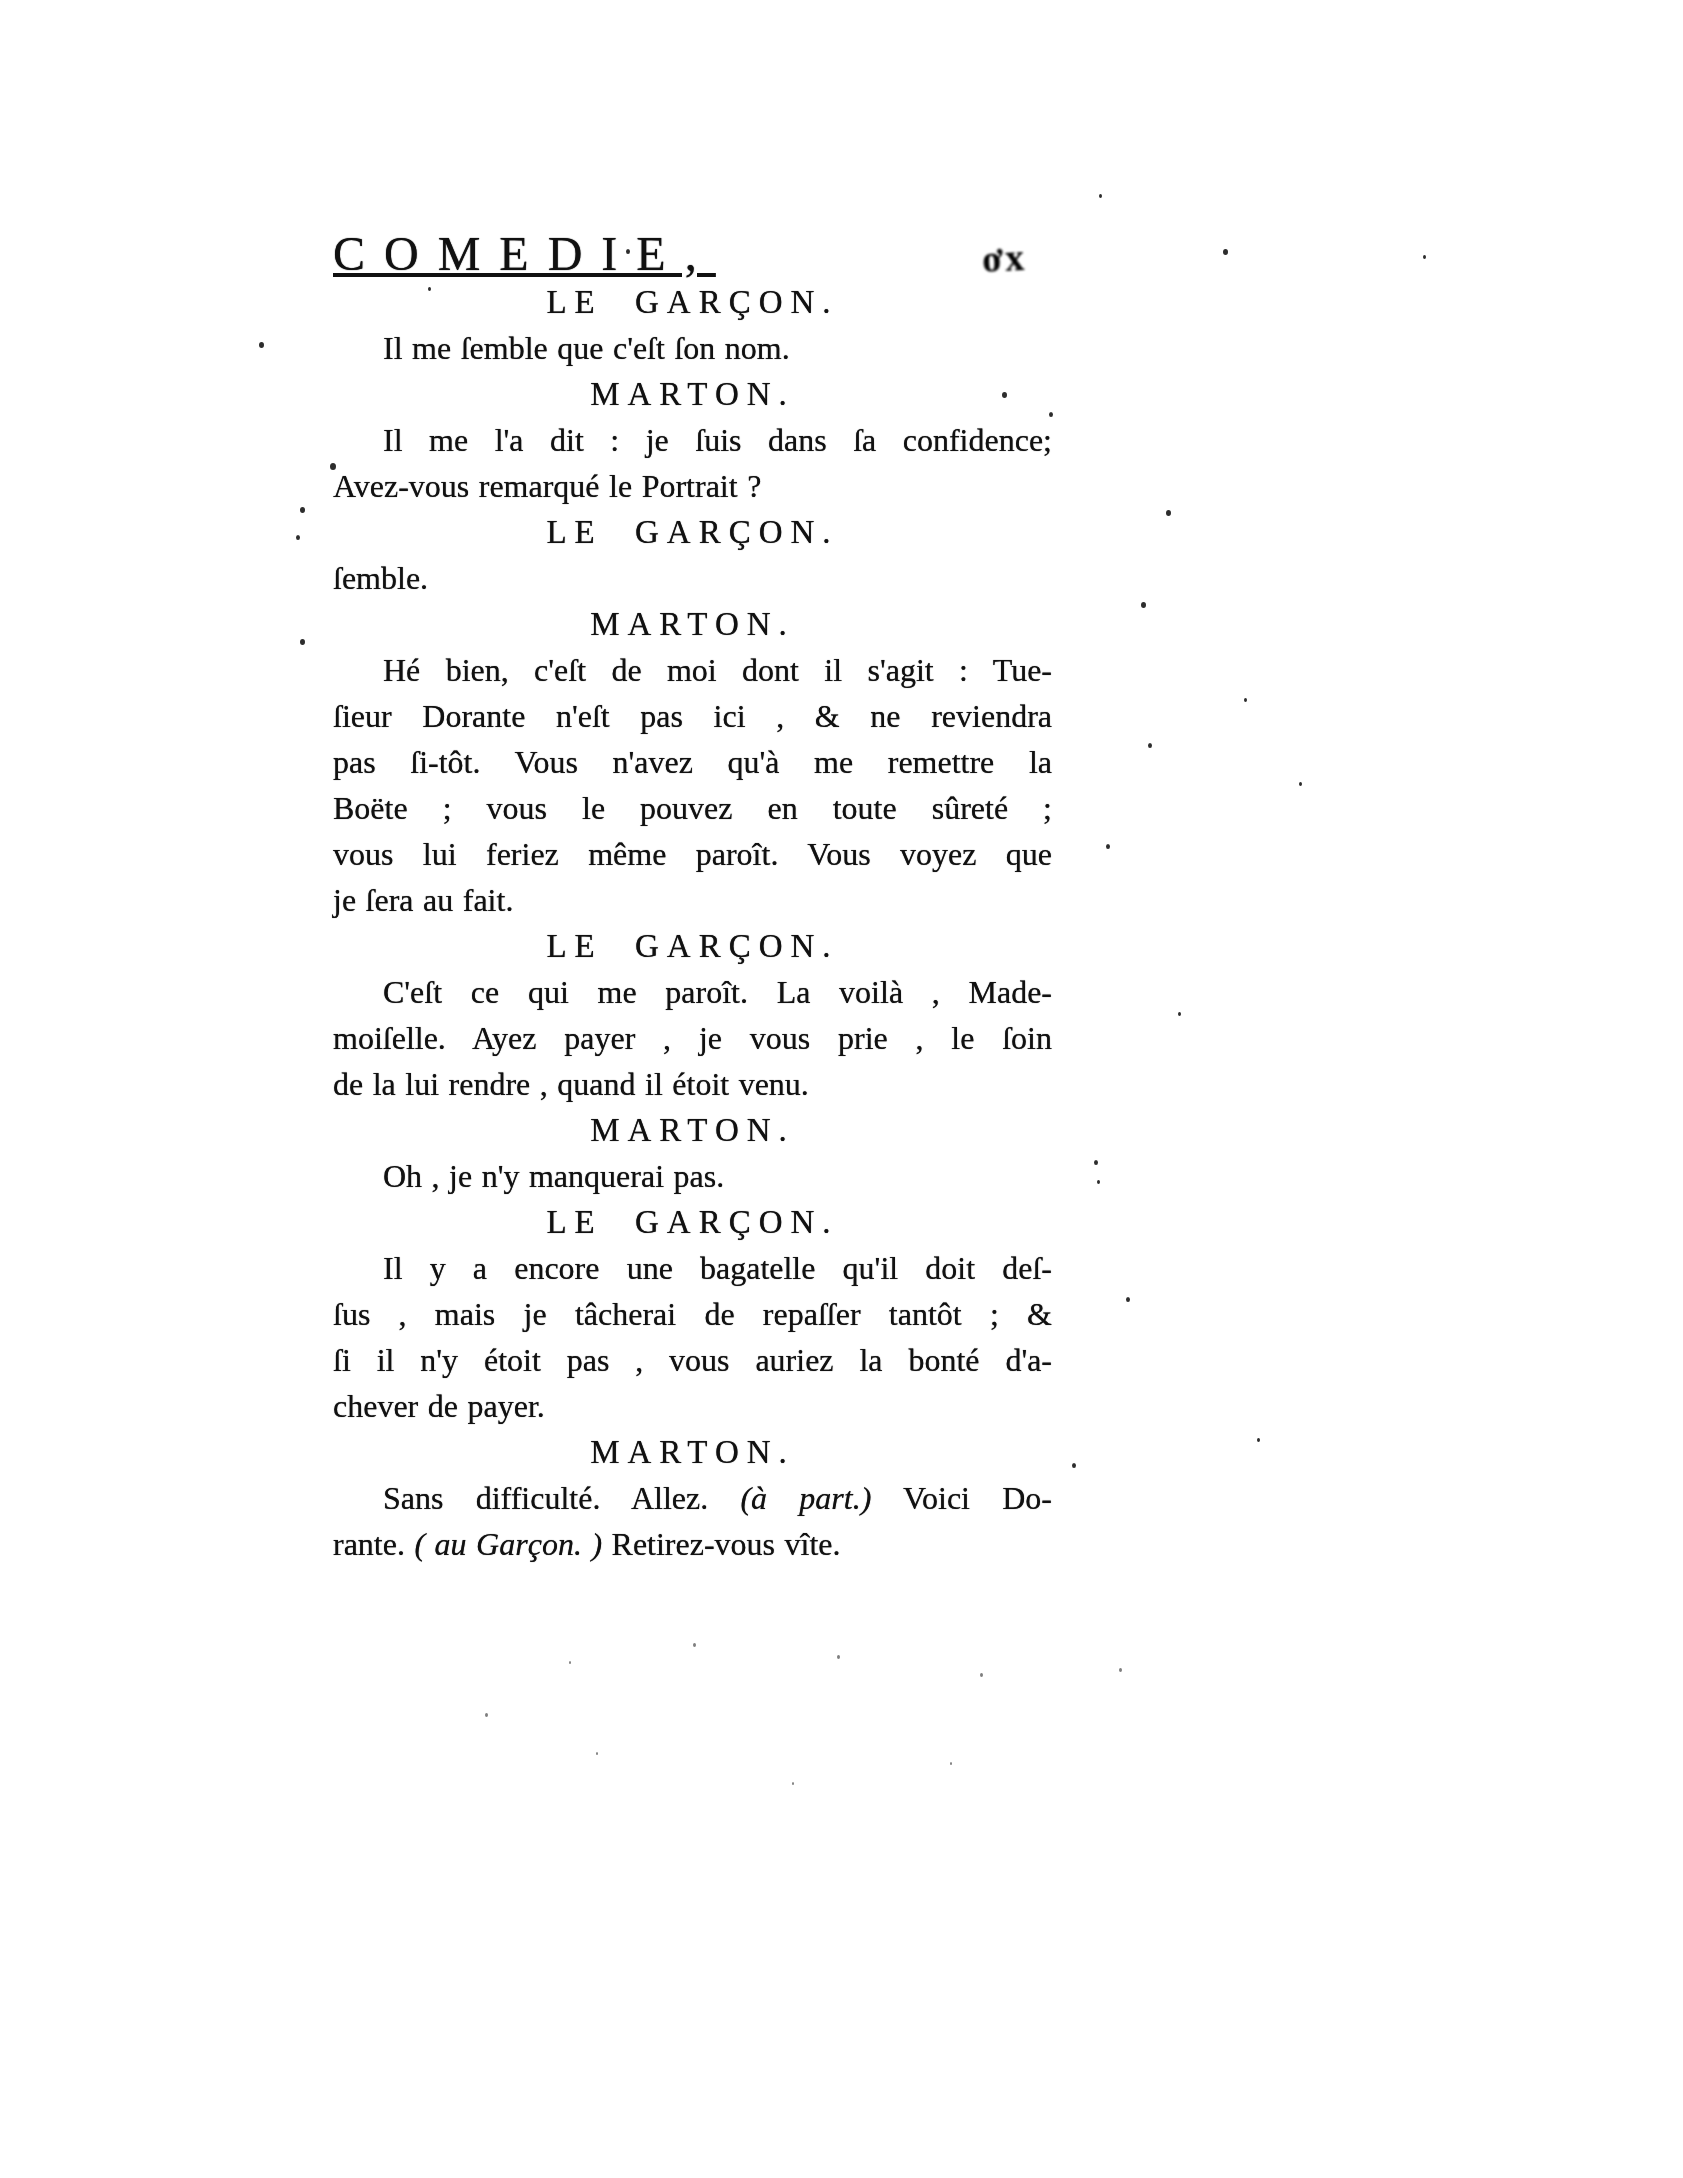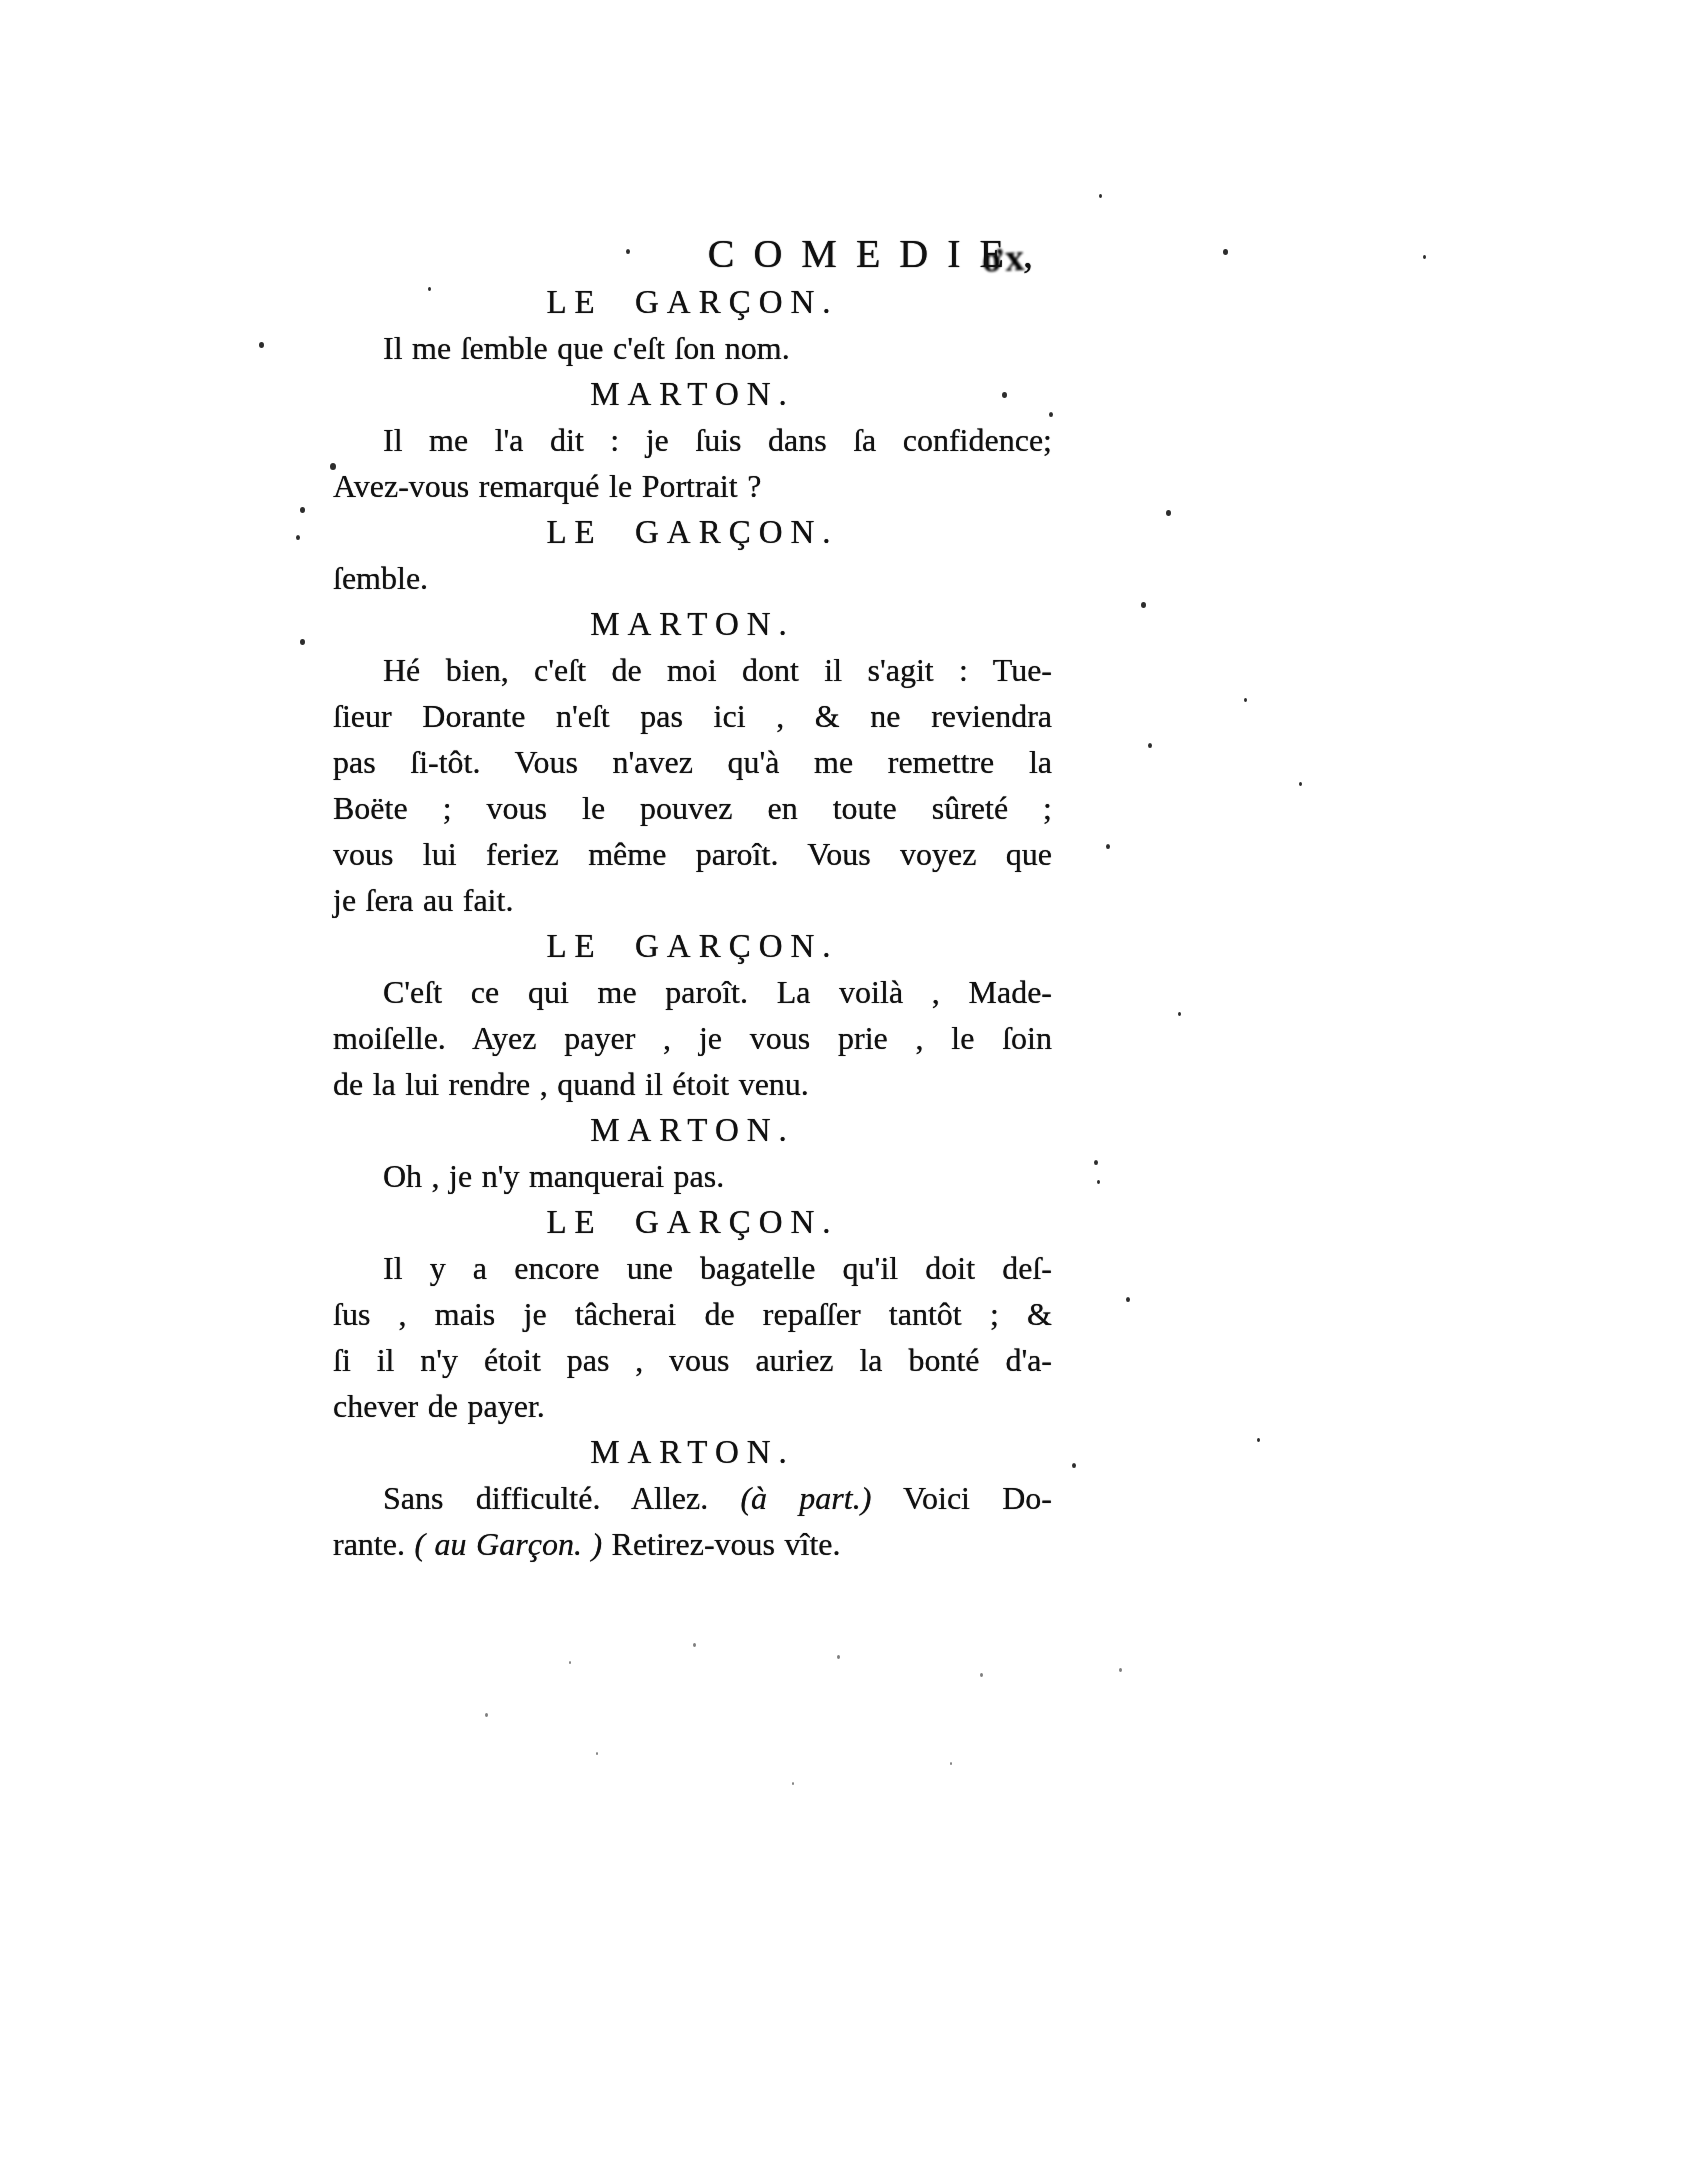--- a/index.html
+++ b/index.html
@@ -23,25 +23,26 @@
     width: 719px;
     text-shadow: 0 0 0.8px rgba(12,12,12,0.85);
   }
   .line {
     height: 46px;
     line-height: 46px;
   }
   .header-line {
     height: 51px;
     line-height: 51px;
-    text-align: right;
-    font-size: 40px;
+    text-align: left;
+    font-size: 48px;
     letter-spacing: 19px;
     font-weight: 500;
     text-shadow: 0 0 1.1px rgba(0,0,0,0.95);
+    text-decoration: underline;
   }
   .speaker {
     text-align: center;
     font-size: 33px;
     letter-spacing: 8px;
     word-spacing: 16px;
   }
   .body-line {
     font-size: 32px;
     word-spacing: 1.5px;

